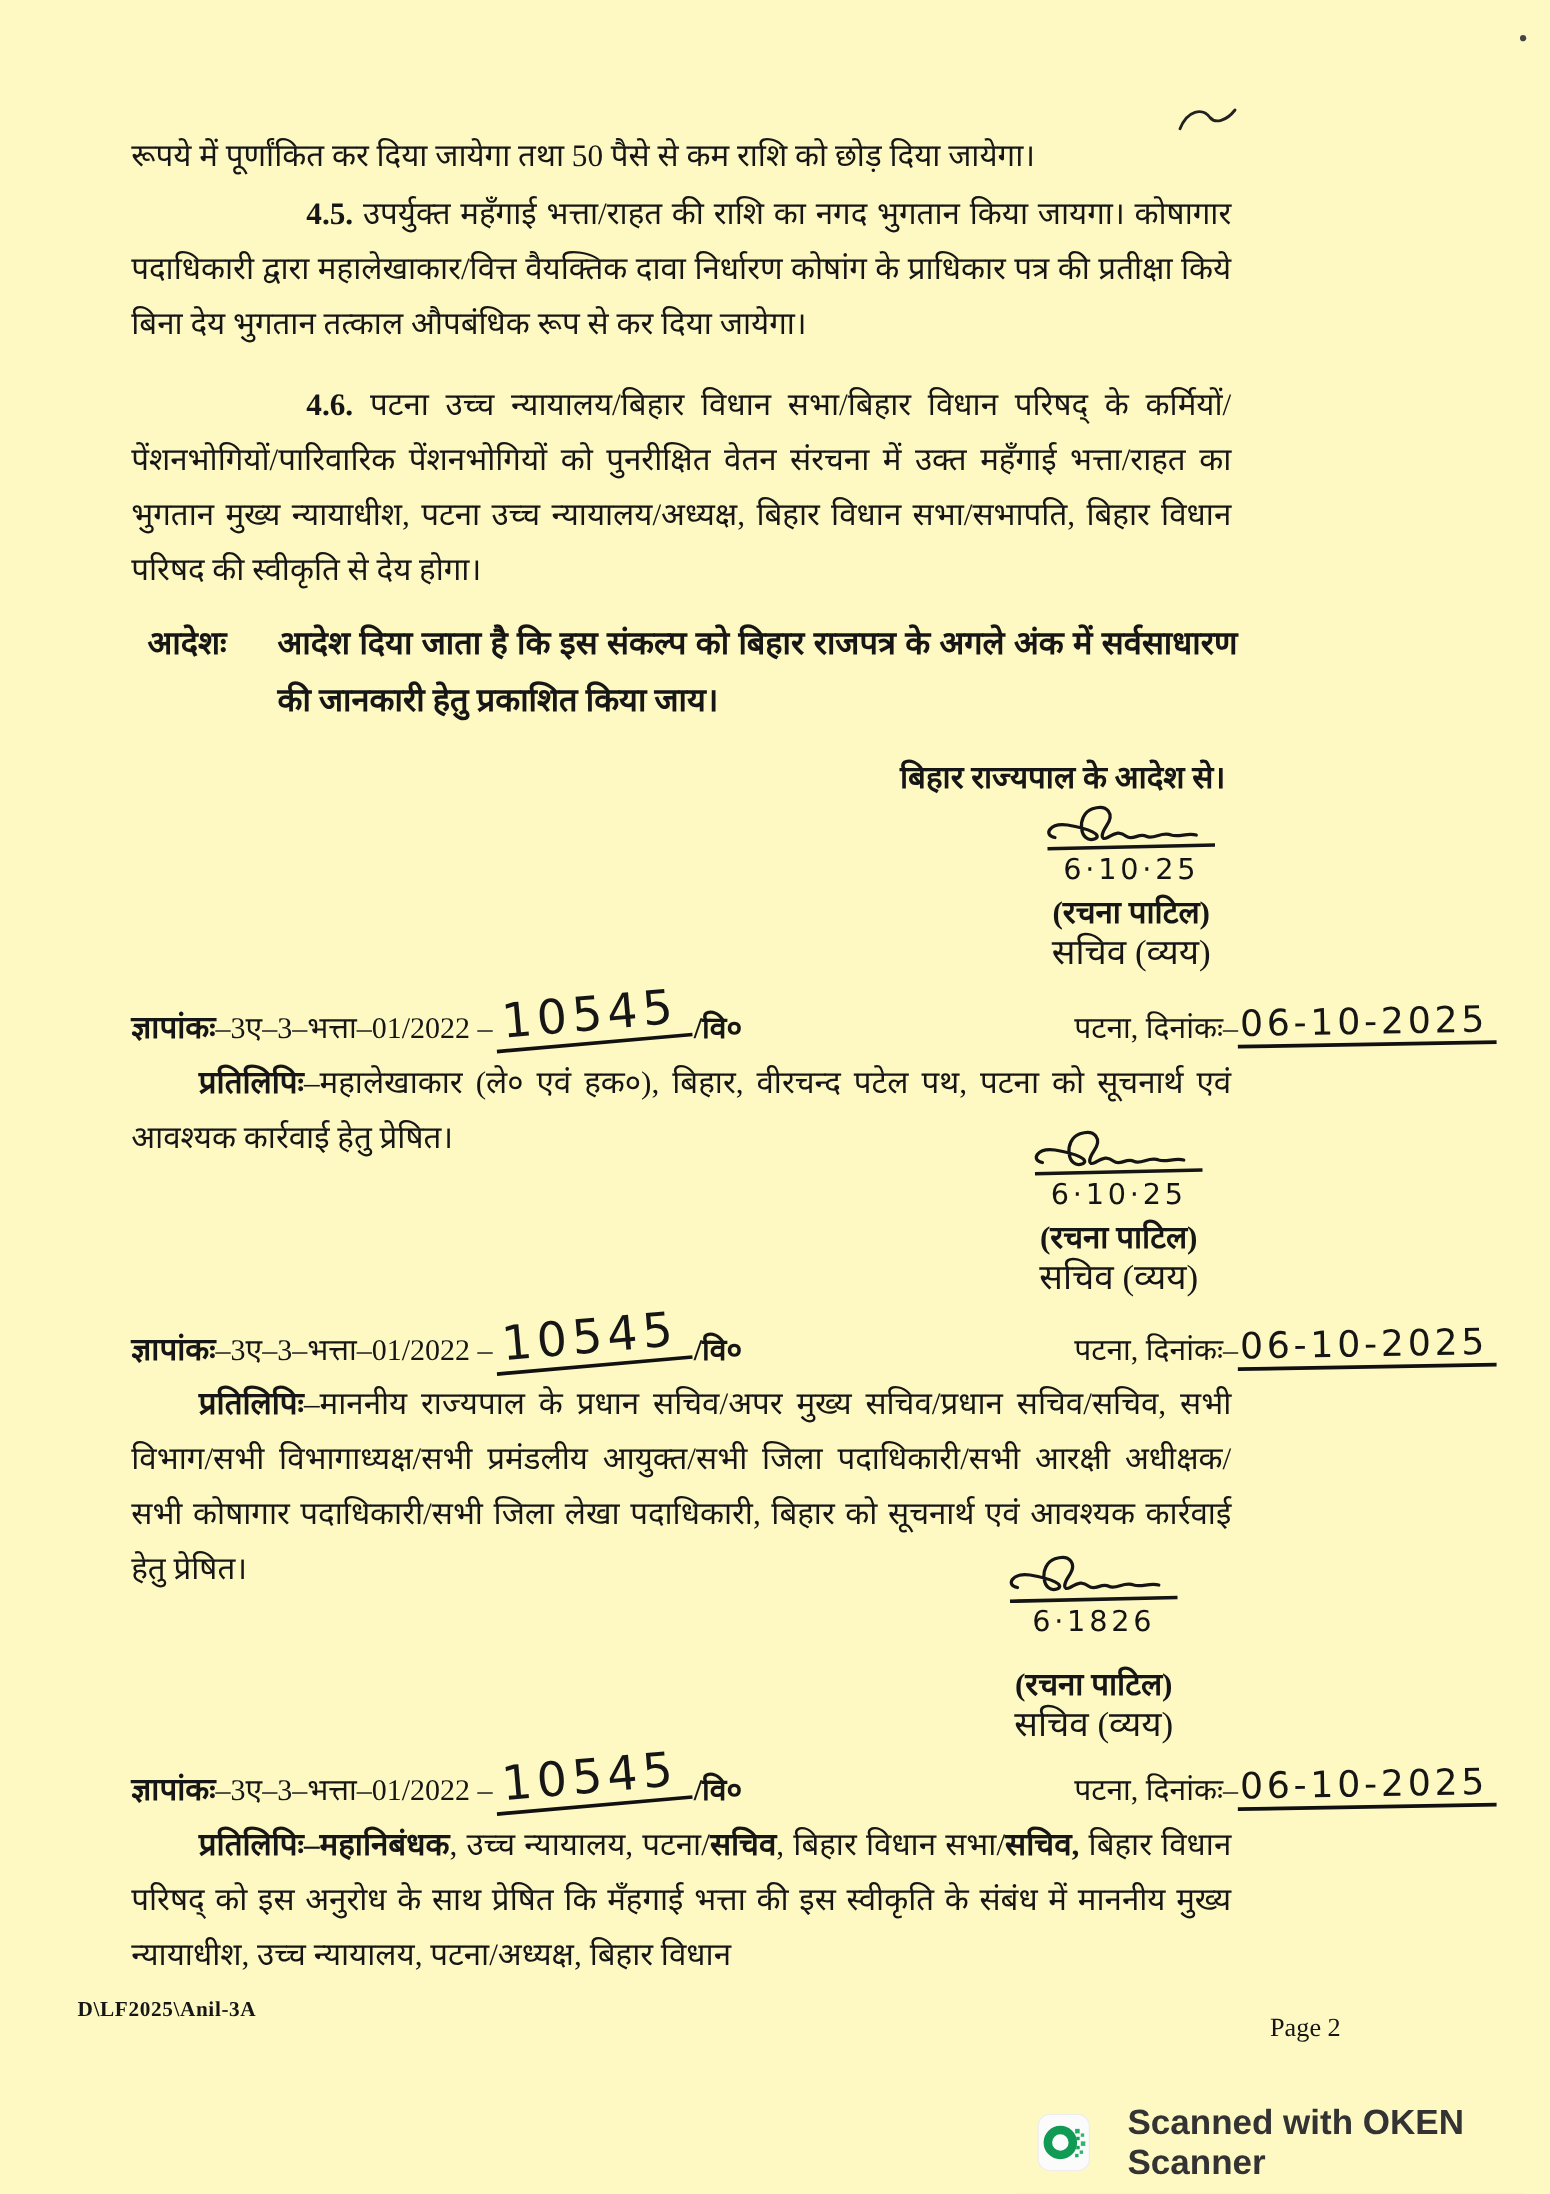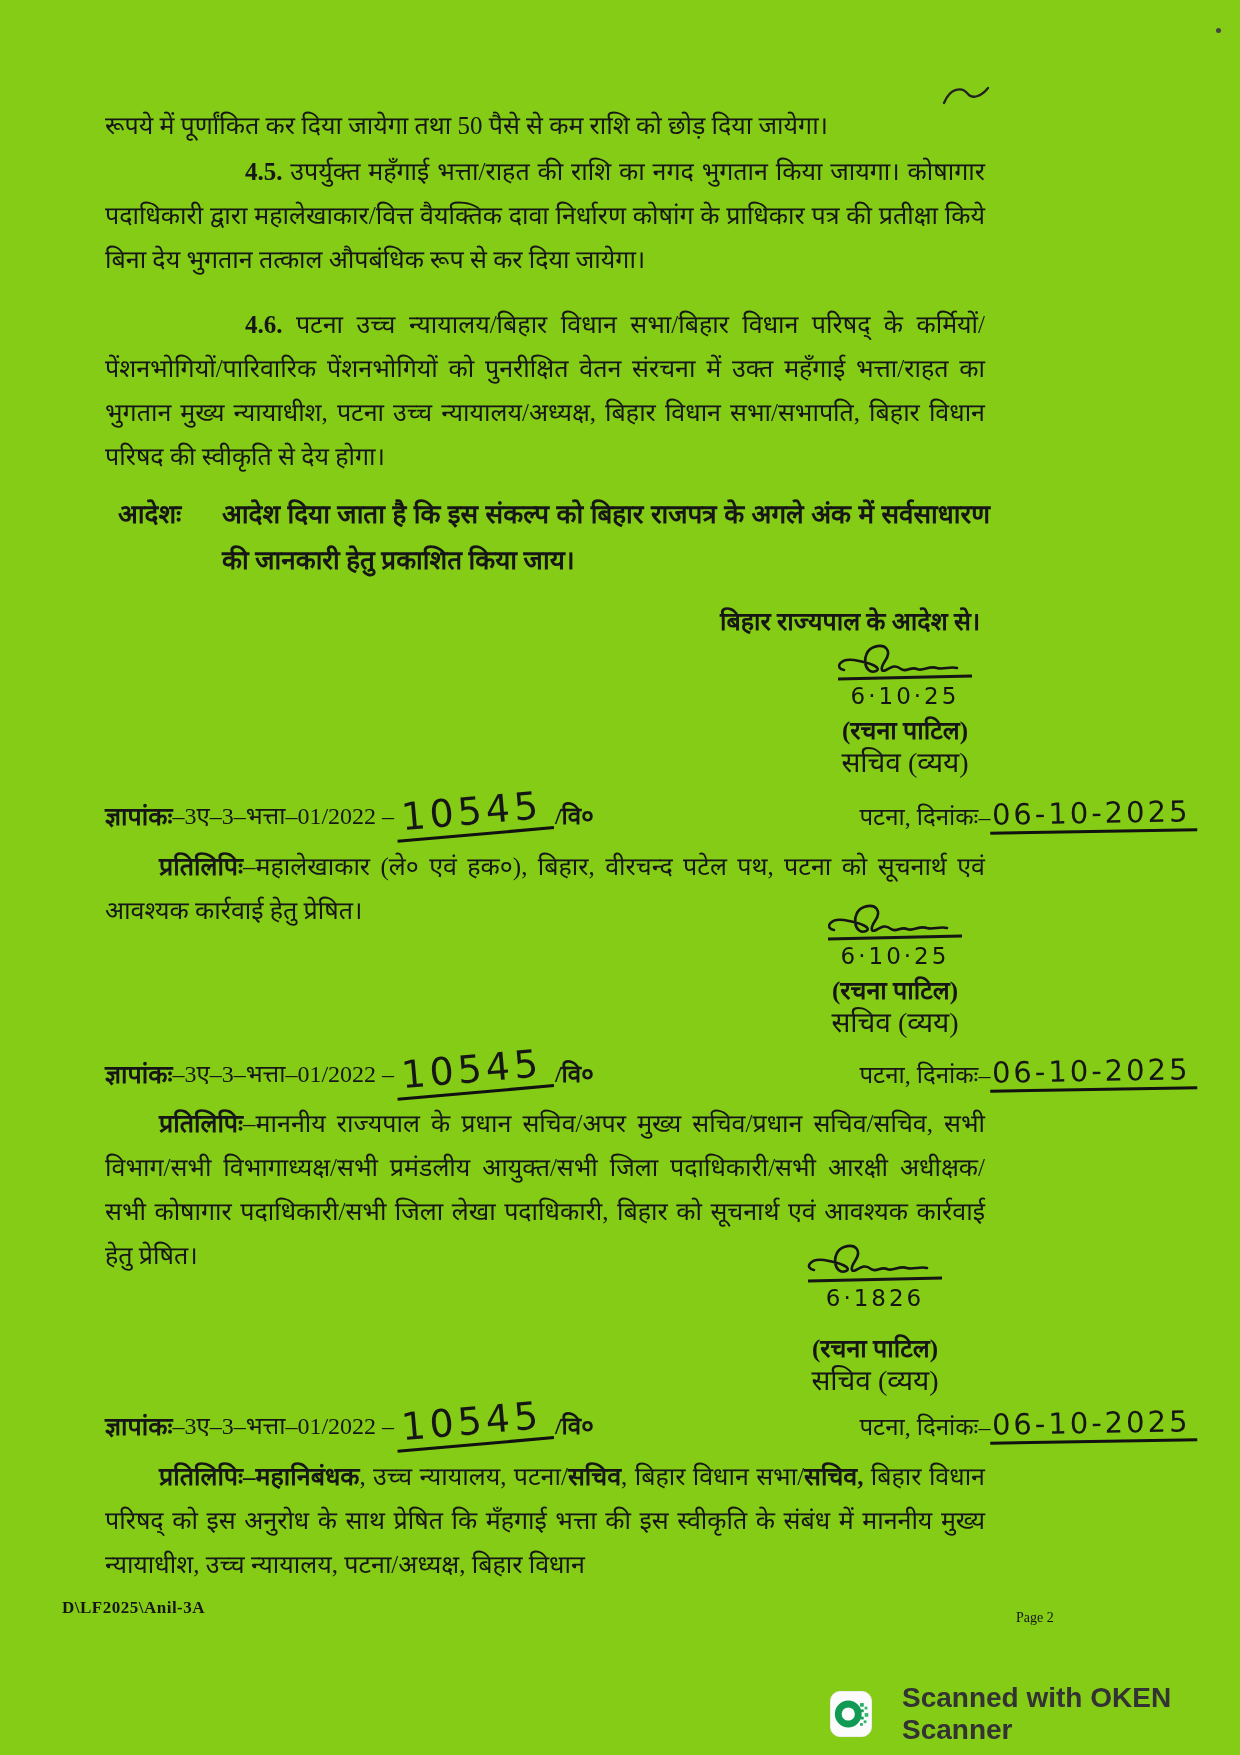--- a/index.html
+++ b/index.html
@@ -1,47 +1,47 @@
 <!DOCTYPE html>
 <html><head>
 <meta charset="utf-8">
 <style>
   html,body{margin:0;padding:0;background:#e9e9e9;}
-  #page{position:relative;width:1240px;height:1755px;background:#84cc16;overflow:hidden;
+  #page{position:relative;width:1240px;height:1755px;background:#fef9c3;overflow:hidden;
         font-family:"Liberation Serif","DejaVu Serif",serif;color:#161616;margin:0 auto;}
   .abs{position:absolute;}
   .body-text{font-size:25px;line-height:44px;text-align:justify;}
   .indent{text-indent:140px;}
   .copy-indent{text-indent:54px;}
   .b{font-weight:bold;}
   
   .order-row{display:flex;}
   .order-label{width:104px;font-weight:bold;font-size:26px;line-height:46px;flex:none;}
   .order-body{flex:1;font-weight:bold;font-size:26px;line-height:46px;text-align:justify;}
   
   .sig-block{width:210px;text-align:center;}
   .sig-block svg{display:block;margin:0 auto;}
   .hand{font-family:"DejaVu Sans",sans-serif;}
   .sig-date{font-size:23px;letter-spacing:3px;margin-top:-3px;color:#141414;}
   .sig-name{font-size:25px;font-weight:bold;margin-top:6px;line-height:32px;}
   .sig-title{font-size:28px;line-height:32px;}
   .sig-gap{margin-top:22px;}
   
-  .memo{display:flex;align-items:flex-start;width:1092px;font-size:24px;white-space:nowrap;}
+  .memo{display:flex;align-items:center;width:1092px;font-size:24px;white-space:nowrap;}
   .memo-label{font-weight:bold;font-size:25px;}
   .memo-right{margin-left:auto;display:flex;align-items:center;}
   .hand-num{display:inline-block;font-size:38px;letter-spacing:4px;line-height:1;
             transform:rotate(-5deg) translateY(-6px);border-bottom:3px solid #111;
             padding:0 10px 3px 6px;margin:0 2px;}
   .hand-date{display:inline-block;font-size:29px;letter-spacing:3px;line-height:1.05;
              transform:rotate(-1deg);border-bottom:3px solid #111;padding:0 6px 2px 2px;}
   .memo-suffix{font-weight:bold;}
   
   .file-ref{font-size:17px;font-weight:bold;letter-spacing:0.5px;}
-  .page-num{font-size:14px;}
+  .page-num{font-size:21px;}
   
   .oken{display:flex;align-items:center;gap:30px;}
   .oken-icon{width:46px;height:46px;border-radius:10px;background:#fbfbfb;border:1px solid #ededed;
              display:flex;align-items:center;justify-content:center;box-sizing:border-box;}
   .oken-label{font-family:"Liberation Sans","DejaVu Sans",sans-serif;font-size:28px;
               font-weight:600;color:#333333;}
   .speck{width:5px;height:5px;border-radius:50%;background:#444;}
 </style>
 </head>
 <body>

